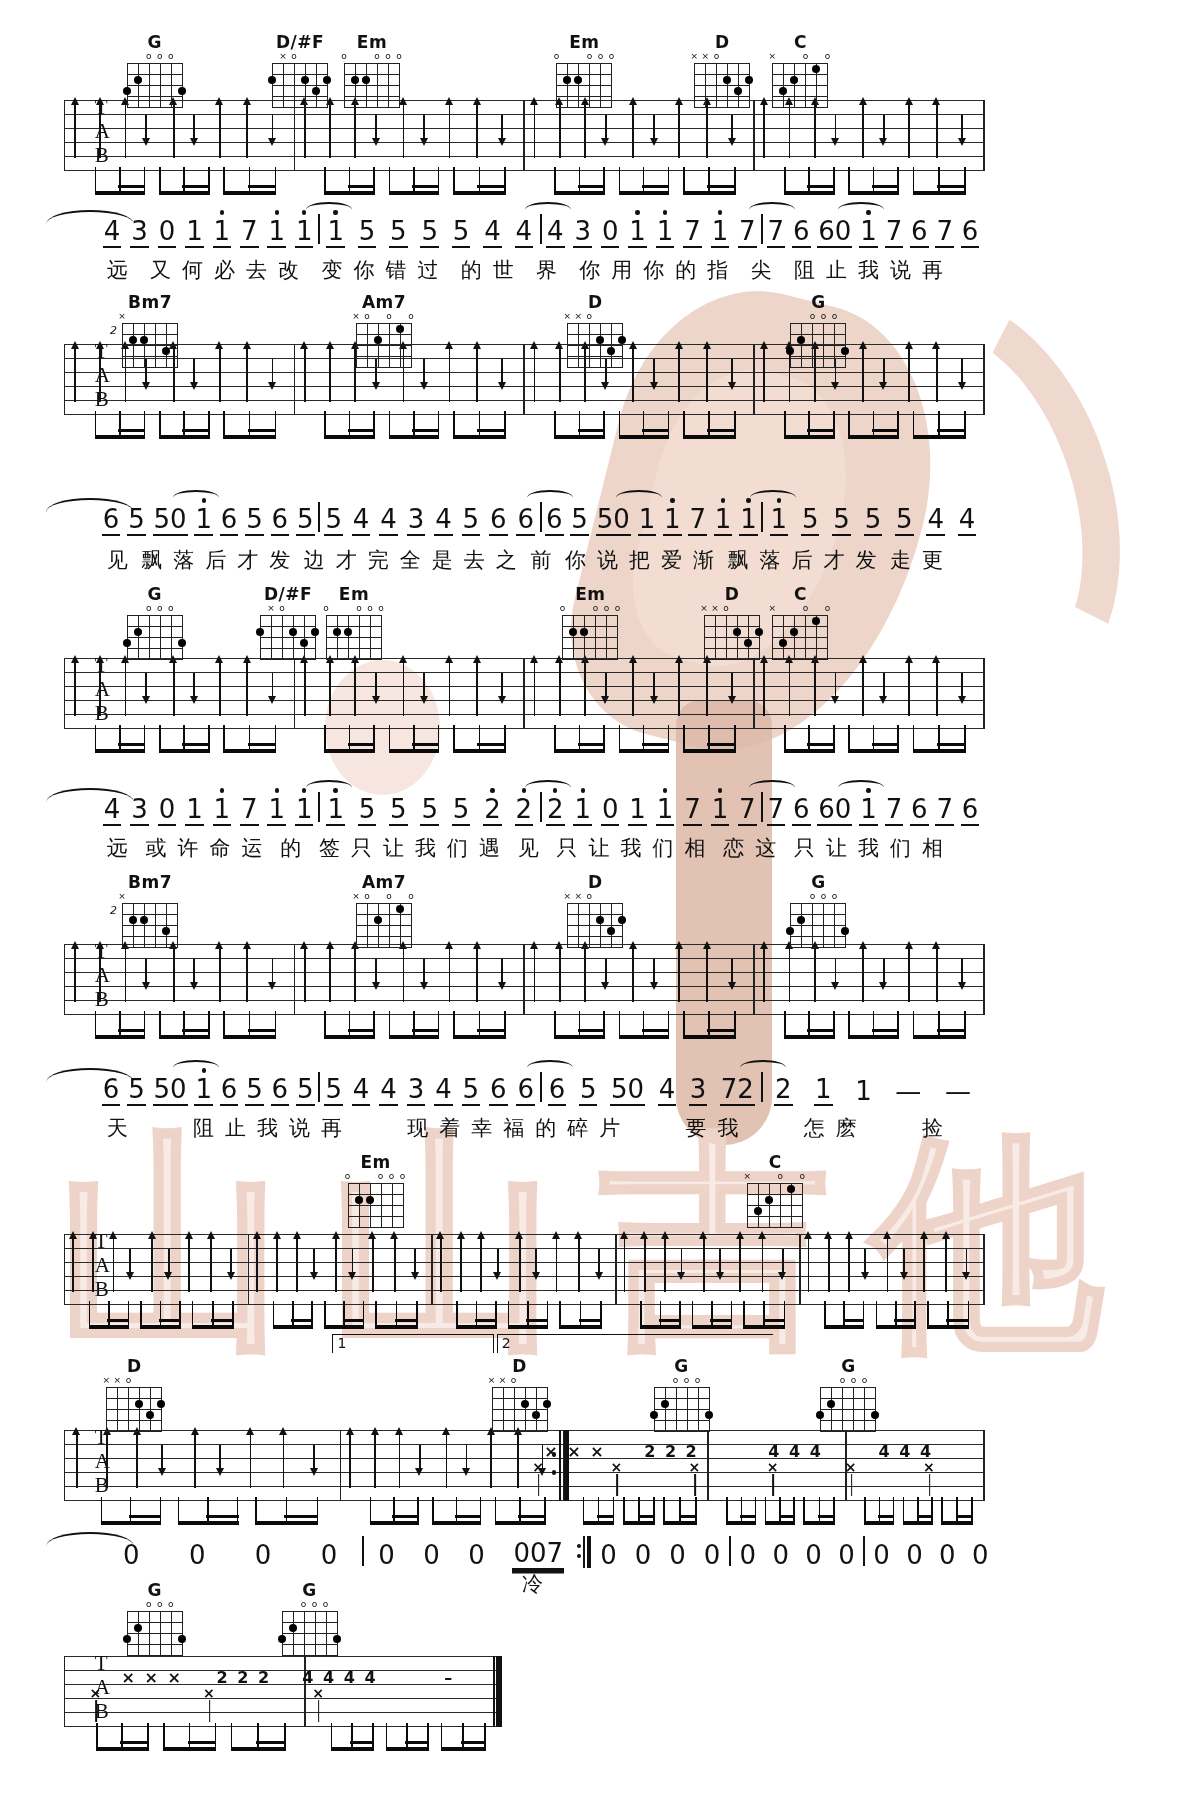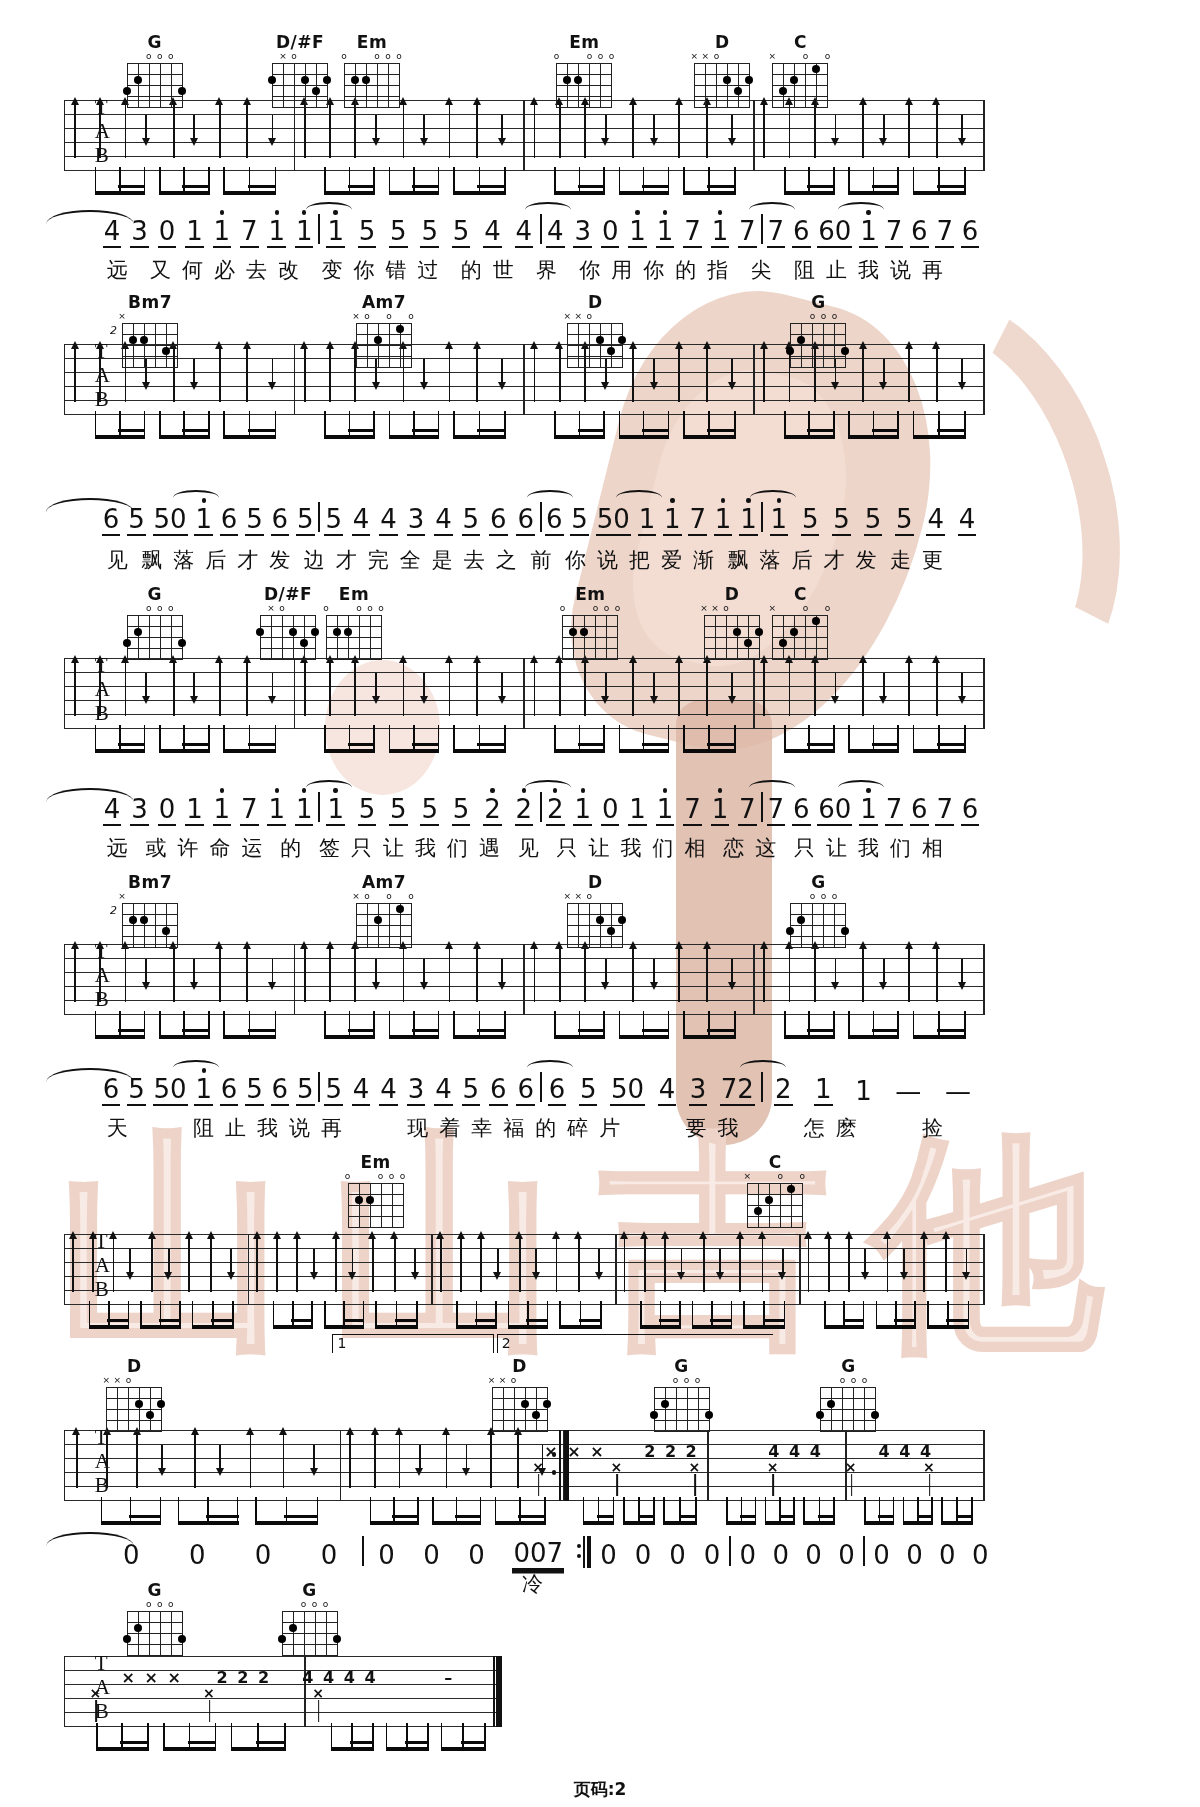--- a/index.html
+++ b/index.html
@@ -1607,14 +1607,13 @@
           <span class="xmk" style="left: 7%;">×</span>
           <span class="xmk" style="left: 33%;">×</span>
           <span class="xmk" style="left: 58%;">×</span>
           <div class="endbar">
             <div class="thin"></div>
             <div class="thick"></div>
           </div>
         </div>
       </div>
     </div>
-  <div class="footer">页码:2</div>
 </div>
 
 </body></html>

